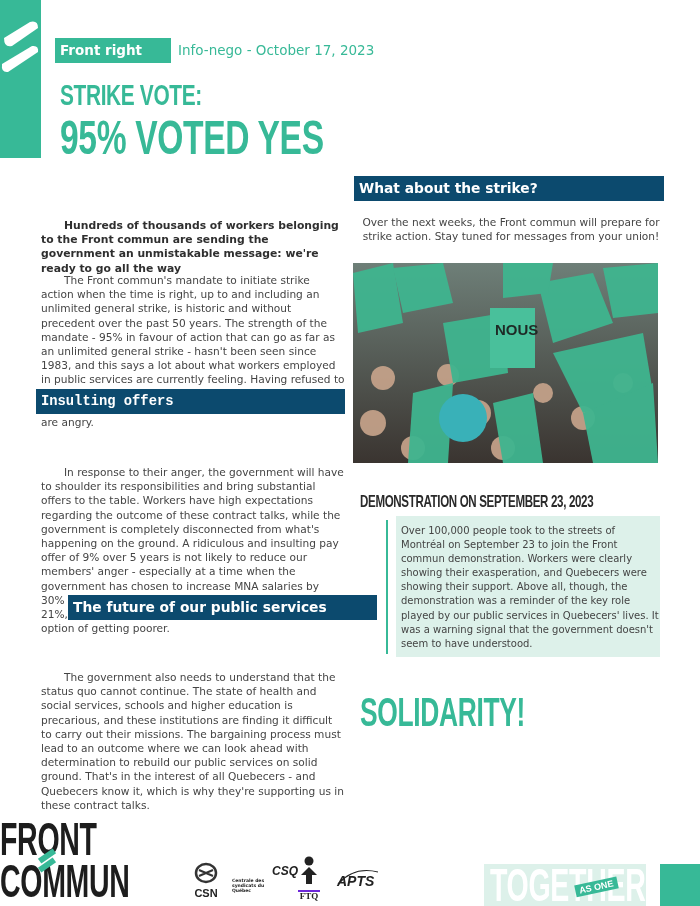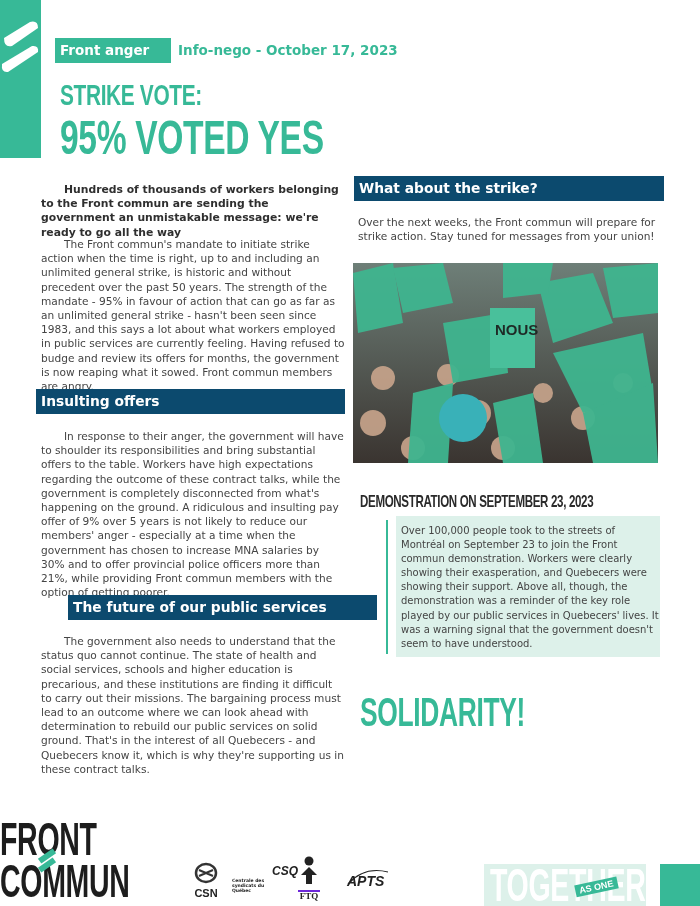--- a/index.html
+++ b/index.html
@@ -2,26 +2,26 @@
 <html><head>
 <meta charset="utf-8">
 <style>
   html, body { margin:0; padding:0; }
   body { width:700px; height:906px; position:relative; background:#ffffff; overflow:hidden;
          font-family:"DejaVu Sans", sans-serif; color:#3a3a3a; }
   .abs { position:absolute; }
   .leftbar { left:0; top:0; width:41px; height:158px; background:#37b997; }
   .tag { left:55px; top:38px; height:25px; width:116px; background:#37b997; color:#fff;
          font-weight:bold; font-size:13.5px; line-height:25px; padding-left:5px; box-sizing:border-box; }
-  .issue { left:178px; top:38px; line-height:25px; font-size:13.5px; font-weight:bold; color:#37b997; }
+  .issue { left:178px; top:38px; line-height:25px; font-size:13.5px; font-weight:normal; color:#37b997; }
   .condensed { font-family:"Liberation Sans", sans-serif; font-weight:bold; letter-spacing:-0.5px;
                transform-origin:left top; display:inline-block; white-space:nowrap; }
   .kicker { left:60px; top:79px; font-size:29px; color:#37b997; transform:scaleX(0.72); }
   .headline { left:60px; top:114px; font-size:48px; color:#37b997; transform:scaleX(0.70); line-height:48px; }
-  .col-left { left:41px; width:304px; }
+  .col-left { left:41px; width:304px;margin-top:36px; }
   .lead { top:183px; font-weight:bold; font-size:10.8px; line-height:14.2px; color:#2f2f2f; }
   .para { font-size:10.6px; line-height:14.2px; color:#444; }
   .indent { text-indent:23px; }
   .secbar { background:#0c4a6e; color:#fff; font-weight:bold; font-size:13.8px; height:25px;
             line-height:25px; padding-left:5px; box-sizing:border-box; }
   .photo { left:353px; top:263px; width:305px; height:224px; overflow:hidden; }
   .demo-head { left:360px; top:492px; font-size:17px; color:#2a2a2a; transform:scaleX(0.68); }
   .demo-box { left:396px; top:516px; width:264px; height:141px; background:#ddf1ea; }
   .demo-rule { left:386px; top:520px; width:2px; height:134px; background:#37b997; }
   .demo-text { left:401px; top:524px; width:258px; font-size:10px; line-height:14.1px; color:#444; }
@@ -37,36 +37,36 @@
 </head>
 <body>
 
 <div class="abs leftbar">
   <svg width="41" height="80" viewBox="0 0 41 80">
     <path d="M4 38 L30 22 Q38 20 38 28 L12 46 Q4 48 4 38Z" fill="#fff"></path>
     <path d="M2 64 L32 46 Q39 45 38 52 L8 72 Q1 73 2 64Z" fill="#fff"></path>
   </svg>
 </div>
 
-<div class="abs tag">Front anger</div>
+<div class="abs tag">Front right</div>
 <div class="abs issue">Info-nego - October 17, 2023</div>
 <div class="abs condensed kicker">STRIKE VOTE:</div>
 <div class="abs condensed headline">95% VOTED YES</div>
 
 <div class="abs col-left lead indent" style="left:41px;">Hundreds of thousands of workers belonging to the Front commun are sending the government an unmistakable message: we're ready to go all the way</div>
 <div class="abs col-left para indent" style="top:237px;">The Front commun's mandate to initiate strike action when the time is right, up to and including an unlimited general strike, is historic and without precedent over the past 50 years. The strength of the mandate - 95% in favour of action that can go as far as an unlimited general strike - hasn't been seen since 1983, and this says a lot about what workers employed in public services are currently feeling. Having refused to budge and review its offers for months, the government is now reaping what it sowed. Front commun members are angry.</div>
 
-<div class="abs secbar" style="left:36px; top:389px; width:309px;">Insulting offers</div>
+<div class="abs secbar" style="left:36px; top:389px; width:309px;font-family:Liberation Mono, monospace;">Insulting offers</div>
 <div class="abs col-left para indent" style="top:429px;">In response to their anger, the government will have to shoulder its responsibilities and bring substantial offers to the table. Workers have high expectations regarding the outcome of these contract talks, while the government is completely disconnected from what's happening on the ground. A ridiculous and insulting pay offer of 9% over 5 years is not likely to reduce our members' anger - especially at a time when the government has chosen to increase MNA salaries by 30% and to offer provincial police officers more than 21%, while providing Front commun members with the option of getting poorer.</div>
 
 <div class="abs secbar" style="left:36px; top:595px; width:309px;margin-left:32px;">The future of our public services</div>
 <div class="abs col-left para indent" style="top:634px;">The government also needs to understand that the status quo cannot continue. The state of health and social services, schools and higher education is precarious, and these institutions are finding it difficult to carry out their missions. The bargaining process must lead to an outcome where we can look ahead with determination to rebuild our public services on solid ground. That's in the interest of all Quebecers - and Quebecers know it, which is why they're supporting us in these contract talks.</div>
 
 <div class="abs secbar" style="left:354px; top:176px; width:310px;">What about the strike?</div>
-<div class="abs para" style="left:358px; top:215px; width:306px; ">Over the next weeks, the Front commun will prepare for strike action. Stay tuned for messages from your union!</div>
+<div class="abs para" style="left:358px; top:215px; width:306px; text-align:center;">Over the next weeks, the Front commun will prepare for strike action. Stay tuned for messages from your union!</div>
 
 <div class="abs photo" aria-label="Crowd of demonstrators waving green Front commun flags and signs">
   <svg width="305" height="200" viewBox="0 0 305 200">
     <defs>
       <linearGradient id="g1" x1="0" y1="0" x2="0" y2="1">
         <stop offset="0" stop-color="#6e7f78"></stop>
           <stop offset="1" stop-color="#3a3430"></stop>
       </linearGradient>
     </defs>
     <rect width="305" height="200" fill="url(#g1)"></rect>
@@ -130,21 +130,21 @@
   </div>
   <div style="font-size:4.5px; line-height:5px; font-weight:bold; color:#222;">Centrale des syndicats du Québec</div>
 </div>
 <div class="abs" style="left:298px; top:856px; width:22px; text-align:center;">
   <svg width="18" height="30" viewBox="0 0 18 30">
     <circle cx="9" cy="5" r="4.5" fill="#222"></circle>
     <polygon points="9,11 17,19 12,19 12,28 6,28 6,19 1,19" fill="#222"></polygon>
   </svg>
   <div style="font-family:'Liberation Serif', serif; font-size:9px; font-weight:bold; color:#222; line-height:9px; border-top:2px solid #6d28d9;">FTQ</div>
 </div>
-<div class="abs" style="left:344px; top:868px; width:46px; height:22px;">
+<div class="abs" style="left:334px; top:868px; width:46px; height:22px;">
   <svg width="46" height="22" viewBox="0 0 46 22" style="position:absolute; left:0; top:0;">
     <path d="M4 16 Q20 -2 44 4" fill="none" stroke="#222" stroke-width="1.2"></path>
   </svg>
   <span class="logo-txt" style="position:absolute; left:3px; top:5px; font-size:14px; font-style:italic;">APTS</span>
 </div>
 
 <div class="abs together">
   <span class="condensed together-txt">TOGETHER</span>
 </div>
 <div class="abs asone">AS ONE</div>

